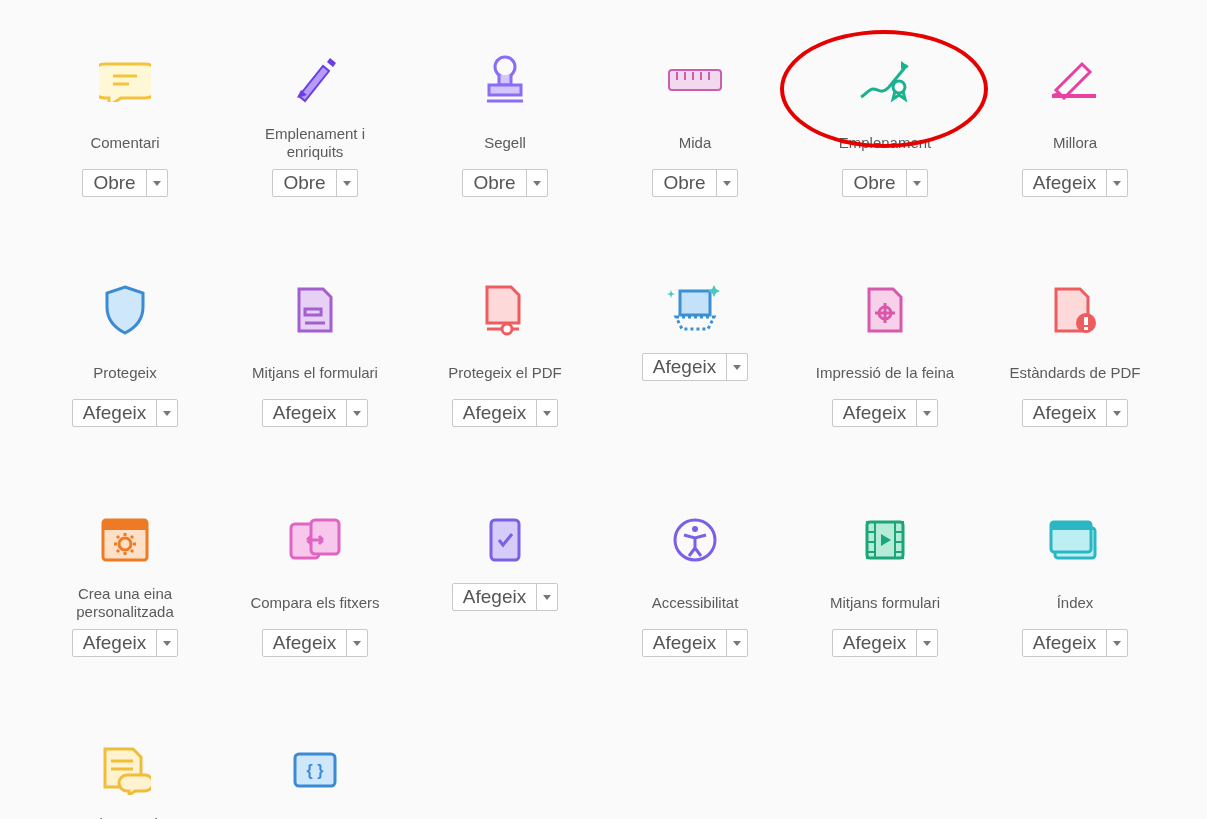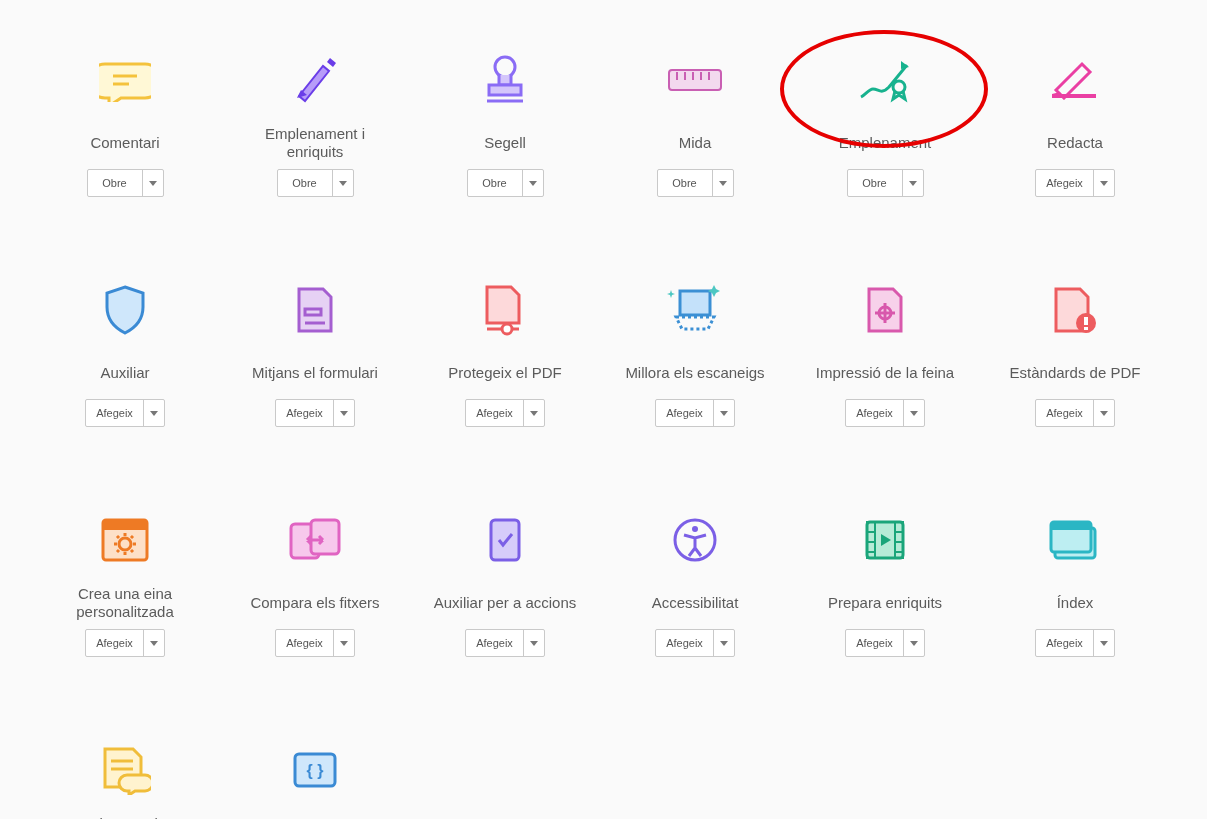--- a/index.html
+++ b/index.html
@@ -54,21 +54,21 @@
     display: flex;
     margin-top: 8px;
     border: 1px solid #c9c9c9;
     border-radius: 2px;
     overflow: hidden;
     height: 26px;
     background: #fff;
   }
   .split-btn > div {
     padding: 3px 10px;
-    font-size: 11px;
+    font-size: 19px;
     color: #555;
     display: flex;
     align-items: center;
     justify-content: center;
     cursor: pointer;
     user-select: none;
   }
   .split-btn .main-part {
     border-right: 1px solid #c9c9c9;
     min-width: 34px;
@@ -190,37 +190,37 @@
         <div class="highlight-ellipse" style="left: -10px; top: 0px; width: 200px; height: 110px;"></div>
       </div>
       <div class="tool">
         <div class="icon-wrap">
           <svg width="54" height="40" viewBox="0 0 54 40">
             <path d="M8 30 l26 -26 l8 8 l-26 26 z" fill="none" stroke="#ea3fa3" stroke-width="3"></path>
             <path d="M4 34 l8 -2 l2 6 z" fill="#ea3fa3"></path>
             <rect x="4" y="34" width="44" height="4" fill="#ea3fa3"></rect>
           </svg>
         </div>
-        <div class="label">Redacta</div>
+        <div class="label">Millora</div>
         <div class="split-btn">
           <div class="main-part">Afegeix</div>
           <div class="caret-part">
             <svg width="8" height="5" viewBox="0 0 8 5">
               <path d="M0 0 l4 5 l4 -5z" fill="#777"></path>
             </svg>
           </div>
         </div>
       </div>
       <div class="tool">
         <div class="icon-wrap">
           <svg width="42" height="50" viewBox="0 0 42 50">
             <path d="M21 2 l18 6 v14 c0 14 -10 22 -18 26 c-8 -4 -18 -12 -18 -26 v-14 z" fill="#cfe7fb" stroke="#3a8ad4" stroke-width="3"></path>
           </svg>
         </div>
-        <div class="label">Auxiliar</div>
+        <div class="label">Protegeix</div>
         <div class="split-btn">
           <div class="main-part">Afegeix</div>
           <div class="caret-part">
             <svg width="8" height="5" viewBox="0 0 8 5">
               <path d="M0 0 l4 5 l4 -5z" fill="#777"></path>
             </svg>
           </div>
         </div>
       </div>
       <div class="tool">
@@ -261,21 +261,20 @@
       </div>
       <div class="tool">
         <div class="icon-wrap">
           <svg width="58" height="54" viewBox="0 0 58 54">
             <rect x="14" y="8" width="30" height="24" fill="#c4e1fa" stroke="#3b8fd4" stroke-width="3"></rect>
             <path d="M10 34 h38 l-6 12 h-26 z" fill="none" stroke="#3b8fd4" stroke-width="3" stroke-dasharray="3 3"></path>
             <path d="M46 6 l2 -4 l2 4 l4 2 l-4 2 l-2 4 l-2 -4 l-4 -2z" fill="#4cc7c2"></path>
             <path d="M4 10 l1 -3 l1 3 l3 1 l-3 1 l-1 3 l-1 -3 l-3 -1z" fill="#4cc7c2"></path>
           </svg>
         </div>
-        <div class="label">Millora els escaneigs</div>
         <div class="split-btn">
           <div class="main-part">Afegeix</div>
           <div class="caret-part">
             <svg width="8" height="5" viewBox="0 0 8 5">
               <path d="M0 0 l4 5 l4 -5z" fill="#777"></path>
             </svg>
           </div>
         </div>
       </div>
       <div class="tool">
@@ -353,21 +352,20 @@
           </div>
         </div>
       </div>
       <div class="tool">
         <div class="icon-wrap">
           <svg width="40" height="48" viewBox="0 0 40 48">
             <rect x="6" y="4" width="28" height="40" rx="4" fill="#d6ccfa" stroke="#7b5fe6" stroke-width="3"></rect>
             <path d="M14 24 l4 5 l9 -11" fill="none" stroke="#7b5fe6" stroke-width="3"></path>
           </svg>
         </div>
-        <div class="label">Auxiliar per a accions</div>
         <div class="split-btn">
           <div class="main-part">Afegeix</div>
           <div class="caret-part">
             <svg width="8" height="5" viewBox="0 0 8 5">
               <path d="M0 0 l4 5 l4 -5z" fill="#777"></path>
             </svg>
           </div>
         </div>
       </div>
       <div class="tool">
@@ -396,21 +394,21 @@
             <rect x="32" y="4" width="8" height="36" fill="none" stroke="#1aa57a" stroke-width="2"></rect>
             <line x1="4" y1="14" x2="12" y2="14" stroke="#1aa57a" stroke-width="2"></line>
             <line x1="4" y1="24" x2="12" y2="24" stroke="#1aa57a" stroke-width="2"></line>
             <line x1="4" y1="34" x2="12" y2="34" stroke="#1aa57a" stroke-width="2"></line>
             <line x1="32" y1="14" x2="40" y2="14" stroke="#1aa57a" stroke-width="2"></line>
             <line x1="32" y1="24" x2="40" y2="24" stroke="#1aa57a" stroke-width="2"></line>
             <line x1="32" y1="34" x2="40" y2="34" stroke="#1aa57a" stroke-width="2"></line>
             <path d="M18 16 l10 6 l-10 6 z" fill="#1aa57a"></path>
           </svg>
         </div>
-        <div class="label">Prepara enriquits</div>
+        <div class="label">Mitjans formulari</div>
         <div class="split-btn">
           <div class="main-part">Afegeix</div>
           <div class="caret-part">
             <svg width="8" height="5" viewBox="0 0 8 5">
               <path d="M0 0 l4 5 l4 -5z" fill="#777"></path>
             </svg>
           </div>
         </div>
       </div>
       <div class="tool">

